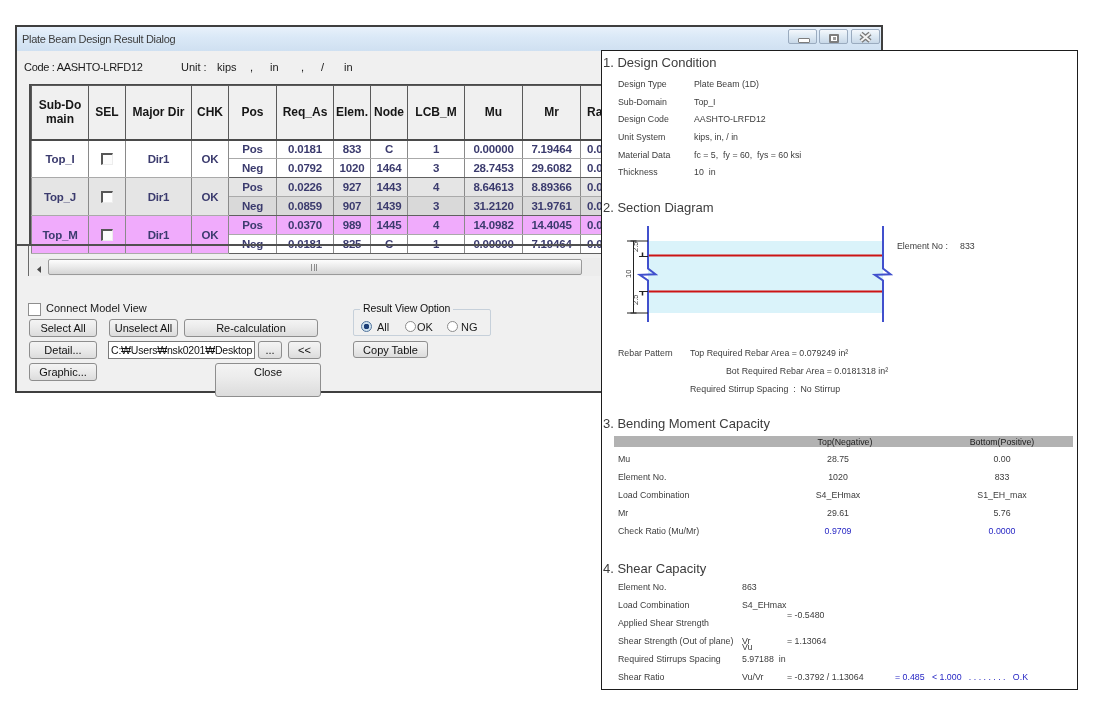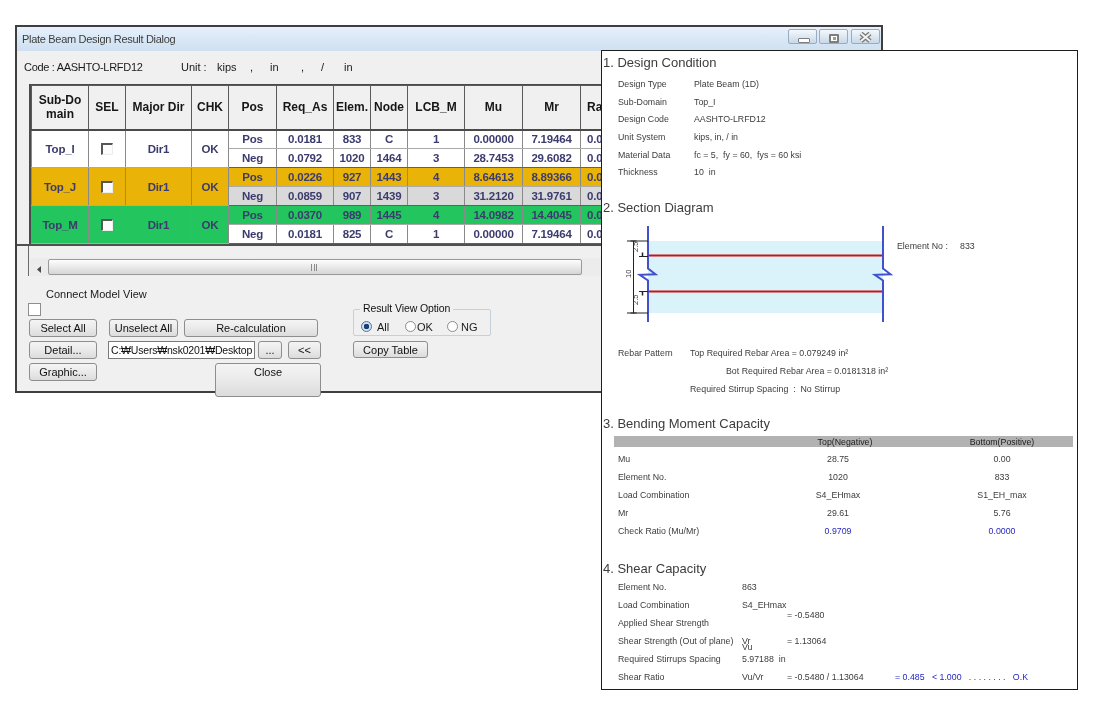--- a/index.html
+++ b/index.html
@@ -100,21 +100,21 @@
       <col style="width:48px">
       <col style="width:57px">
       <col style="width:37px">
       <col style="width:37px">
       <col style="width:57px">
       <col style="width:58px">
       <col style="width:58px">
       <col style="width:60px">
     </colgroup>
 <tbody>
-      <tr style="height:44px">
+      <tr style="height:54px">
 <td class="hd">Sub-Do<br>main</td>
         <td class="hd">SEL</td>
         <td class="hd">Major Dir</td>
         <td class="hd">CHK</td>
         <td class="hd">Pos</td>
         <td class="hd">Req_As</td>
         <td class="hd">Elem.</td>
         <td class="hd">Node</td>
         <td class="hd">LCB_M</td>
         <td class="hd">Mu</td>
@@ -138,21 +138,21 @@
 <tr class="nr" style="height:19px;background:#fff">
         <td>Neg</td>
         <td>0.0792</td>
         <td>1020</td>
         <td>1464</td>
         <td>3</td>
         <td>28.7453</td>
         <td>29.6082</td>
         <td style="text-align:left;padding-left:6px;">0.0000</td>
       </tr>
-<tr class="pr" style="height:19px;background:#eab308">
+<tr class="pr" style="height:19px;background:#e5e5e5">
 <td rowspan="2">Top_J</td>
         <td rowspan="2"><span class="cbx"></span></td>
         <td rowspan="2">Dir1</td>
         <td rowspan="2">OK</td>
 <td>Pos</td>
         <td>0.0226</td>
         <td>927</td>
         <td>1443</td>
         <td>4</td>
         <td>8.64613</td>
@@ -162,21 +162,21 @@
 <tr class="nr" style="height:19px;background:#d9d9d9">
         <td>Neg</td>
         <td>0.0859</td>
         <td>907</td>
         <td>1439</td>
         <td>3</td>
         <td>31.2120</td>
         <td>31.9761</td>
         <td style="text-align:left;padding-left:6px;">0.0000</td>
       </tr>
-<tr class="pr" style="height:19px;background:#22c55e">
+<tr class="pr" style="height:19px;background:#f0abfc">
 <td rowspan="2">Top_M</td>
         <td rowspan="2"><span class="cbx"></span></td>
         <td rowspan="2">Dir1</td>
         <td rowspan="2">OK</td>
 <td>Pos</td>
         <td>0.0370</td>
         <td>989</td>
         <td>1445</td>
         <td>4</td>
         <td>14.0982</td>
@@ -201,21 +201,21 @@
 <div id="sbtrack" class="abs"></div>
 <div id="sbarrow" class="abs"><svg width="11" height="11">
       <path d="M7 2 L3 5.5 L7 9 Z" fill="#4a4a4a"></path>
     </svg></div>
 <div id="sbthumb" class="abs">
     <div style="position:absolute;left:262px;top:4px;width:2px;height:7px;border-left:1px solid #8c8c8c;border-right:1px solid #8c8c8c;"></div>
     <div style="position:absolute;left:267px;top:4px;width:1px;height:7px;background:#8c8c8c;"></div>
   </div>
 
 <div class="abs cb" style="left:28px;top:303px;"></div>
-<div class="abs dtext" style="left:46px;top:288px;">Connect Model View</div>
+<div class="abs dtext" style="left:46px;top:302px;">Connect Model View</div>
 
 <div class="abs btn" style="left:29px;top:319px;width:68px;height:18px;">Select All</div>
 <div class="abs btn" style="left:109px;top:319px;width:69px;height:18px;">Unselect All</div>
 <div class="abs btn" style="left:184px;top:319px;width:134px;height:18px;">Re-calculation</div>
 <div class="abs btn" style="left:29px;top:341px;width:68px;height:18px;">Detail...</div>
 <div id="pathbox" class="abs">C:₩Users₩nsk0201₩Desktop</div>
 <div class="abs btn" style="left:258px;top:341px;width:24px;height:18px;">...</div>
 <div class="abs btn" style="left:288px;top:341px;width:33px;height:18px;">&lt;&lt;</div>
 <div class="abs btn" style="left:29px;top:363px;width:68px;height:18px;">Graphic...</div>
 <div class="abs btn" style="left:215px;top:363px;width:106px;height:34px;">Close</div>
@@ -300,14 +300,14 @@
 <div class="abs p" style="left:618px;top:618px;">Applied Shear Strength</div>
 <div class="abs p" style="left:742px;top:642px;">Vu</div>
 <div class="abs p" style="left:787px;top:610px;">= -0.5480</div>
 <div class="abs p" style="left:618px;top:636px;">Shear Strength (Out of plane)</div>
 <div class="abs p" style="left:742px;top:636px;">Vr</div>
 <div class="abs p" style="left:787px;top:636px;">= 1.13064</div>
 <div class="abs p" style="left:618px;top:654px;">Required Stirrups Spacing</div>
 <div class="abs p" style="left:742px;top:654px;">5.97188  in</div>
 <div class="abs p" style="left:618px;top:672px;">Shear Ratio</div>
 <div class="abs p" style="left:742px;top:672px;">Vu/Vr</div>
-<div class="abs p" style="left:787px;top:672px;">= -0.5480 / 1.13064</div>
+<div class="abs p" style="left:787px;top:672px;">= -0.3792 / 1.13064</div>
 <div class="abs p pblue" style="left:895px;top:672px;">= 0.485   &lt; 1.000   . . . . . . . .   O.K</div>
 
 </body></html>

